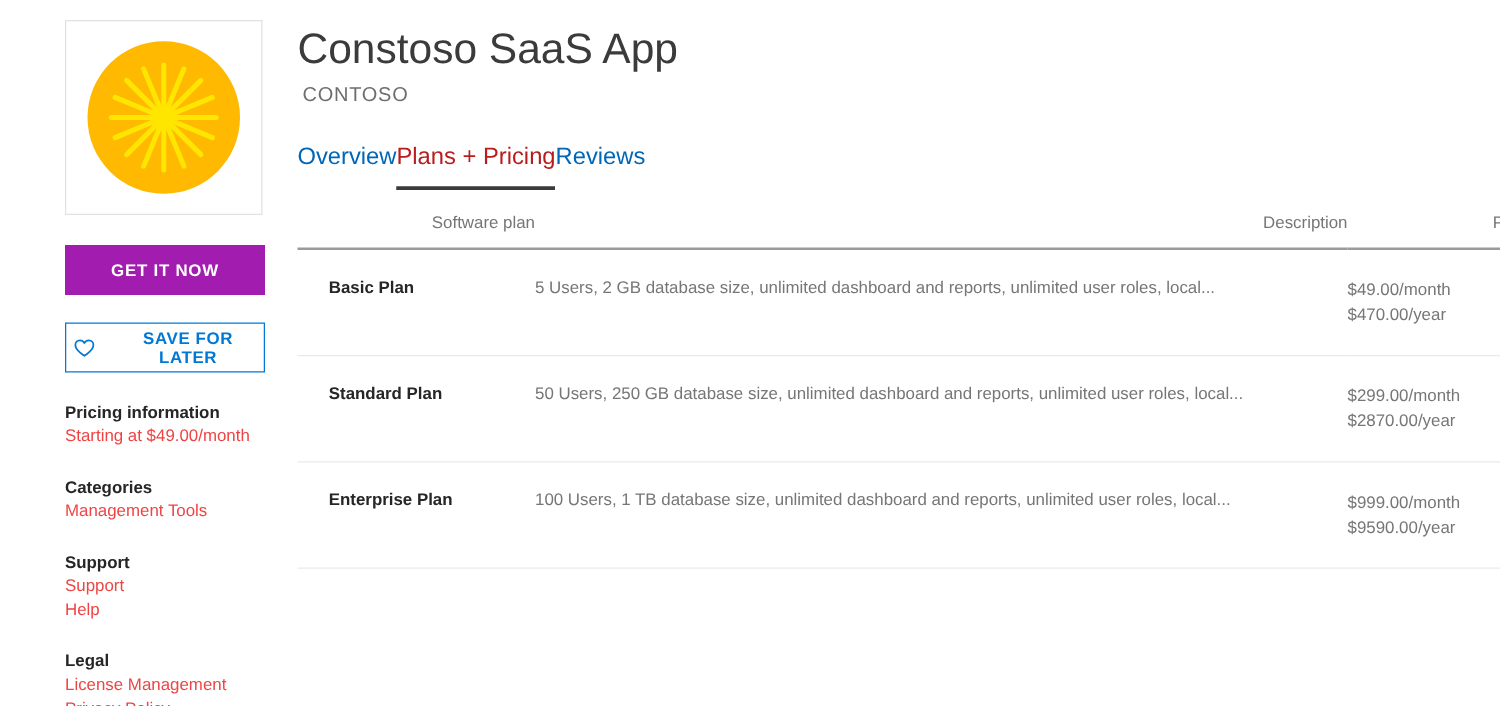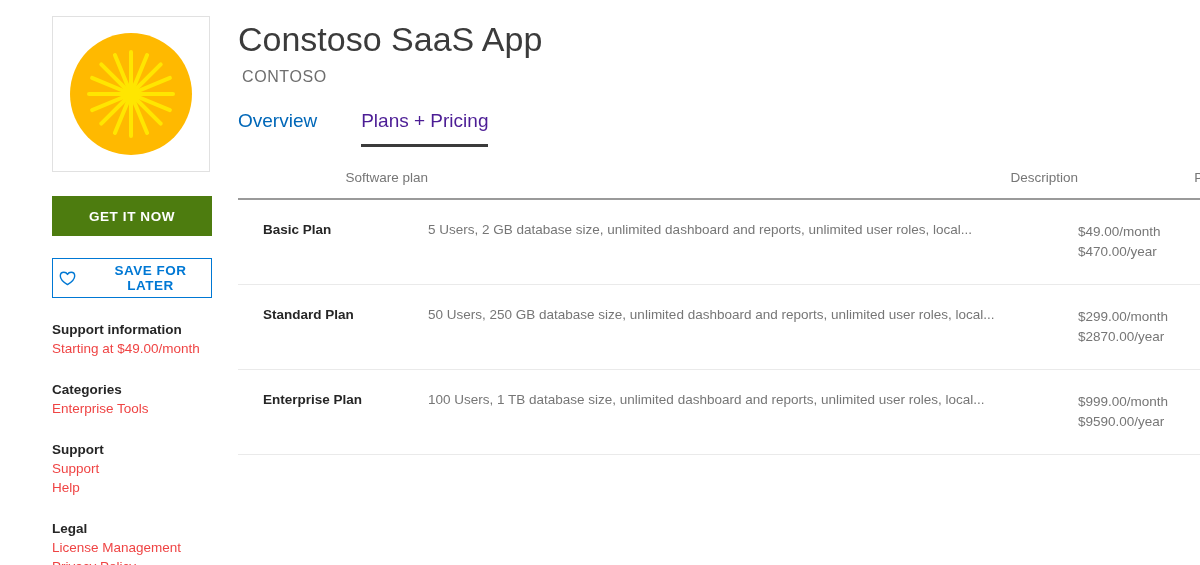--- a/index.html
+++ b/index.html
@@ -39,21 +39,21 @@
     display: flex;
     align-items: center;
     justify-content: center;
   }
   #logo-svg { display: block; }
 
   #get-it-now-button {
     margin-top: 24px;
     width: 160px;
     height: 40px;
-    background: #4d7c0f;
+    background: #a21caf;
     border: none;
     color: #ffffff;
     font-size: 13.5px;
     font-weight: 700;
     letter-spacing: 0.6px;
     cursor: pointer;
     font-family: "Liberation Sans", sans-serif;
     display: flex;
     align-items: center;
     justify-content: center;
@@ -126,36 +126,35 @@
     font-size: 16px;
     font-weight: 400;
     color: #6e6e6e;
     letter-spacing: 0.6px;
     line-height: 22px;
   }
 
   #tabs {
     margin-top: 20px;
     display: flex;
-    align-items: flex-start;
-    gap: 44px;
+    align-items: flex-end;
     height: 44px;
   }
   .tab {
     font-size: 19px;
     font-weight: 400;
     color: #0067b8;
     cursor: pointer;
     line-height: 26px;
     padding-bottom: 10px;
     border-bottom: 3px solid transparent;
     white-space: nowrap;
   }
   .tab.active {
-    color: #4c1d95;
+    color: #b91c1c;
     border-bottom-color: #3b3b3b;
   }
 
   
   #plans-table {
     margin-top: 18px;
     width: 962px;
     border-collapse: collapse;
     table-layout: fixed;
   }
@@ -248,27 +247,27 @@
     <button id="save-for-later-button">
       <span class="heart-icon">
         <svg width="17" height="15" viewBox="0 0 17 15" aria-hidden="true">
           <path d="M8.5 13.6 C8.5 13.6 1.3 9.3 1.3 5.0 C1.3 2.8 2.9 1.3 4.9 1.3 C6.5 1.3 7.8 2.2 8.5 3.4 C9.2 2.2 10.5 1.3 12.1 1.3 C14.1 1.3 15.7 2.8 15.7 5.0 C15.7 9.3 8.5 13.6 8.5 13.6 Z" fill="none" stroke="#0078D4" stroke-width="1.4" stroke-linejoin="round"></path>
         </svg>
       </span>
       <span>SAVE FOR LATER</span>
     </button>
 
     <div class="side-section">
-      <div class="side-section-title">Support information</div>
+      <div class="side-section-title">Pricing information</div>
       <a class="side-link" href="#">Starting at $49.00/month</a>
     </div>
 
     <div class="side-section">
       <div class="side-section-title">Categories</div>
-      <a class="side-link" href="#">Enterprise Tools</a>
+      <a class="side-link" href="#">Management Tools</a>
     </div>
 
     <div class="side-section">
       <div class="side-section-title">Support</div>
       <a class="side-link" href="#">Support</a>
       <a class="side-link" href="#">Help</a>
     </div>
 
     <div class="side-section">
       <div class="side-section-title">Legal</div>
@@ -279,20 +278,21 @@
   </div>
 
   <div id="main-col">
 
     <h1 id="app-title">Constoso SaaS App</h1>
     <div id="publisher-name">CONTOSO</div>
 
     <div id="tabs">
       <div class="tab">Overview</div>
       <div class="tab active">Plans + Pricing</div>
+      <div class="tab">Reviews</div>
     </div>
 
     <table id="plans-table">
       <thead>
         <tr>
           <th class="col-plan">Software plan</th>
           <th class="col-desc">Description</th>
           <th class="col-price">Price</th>
         </tr>
       </thead>

